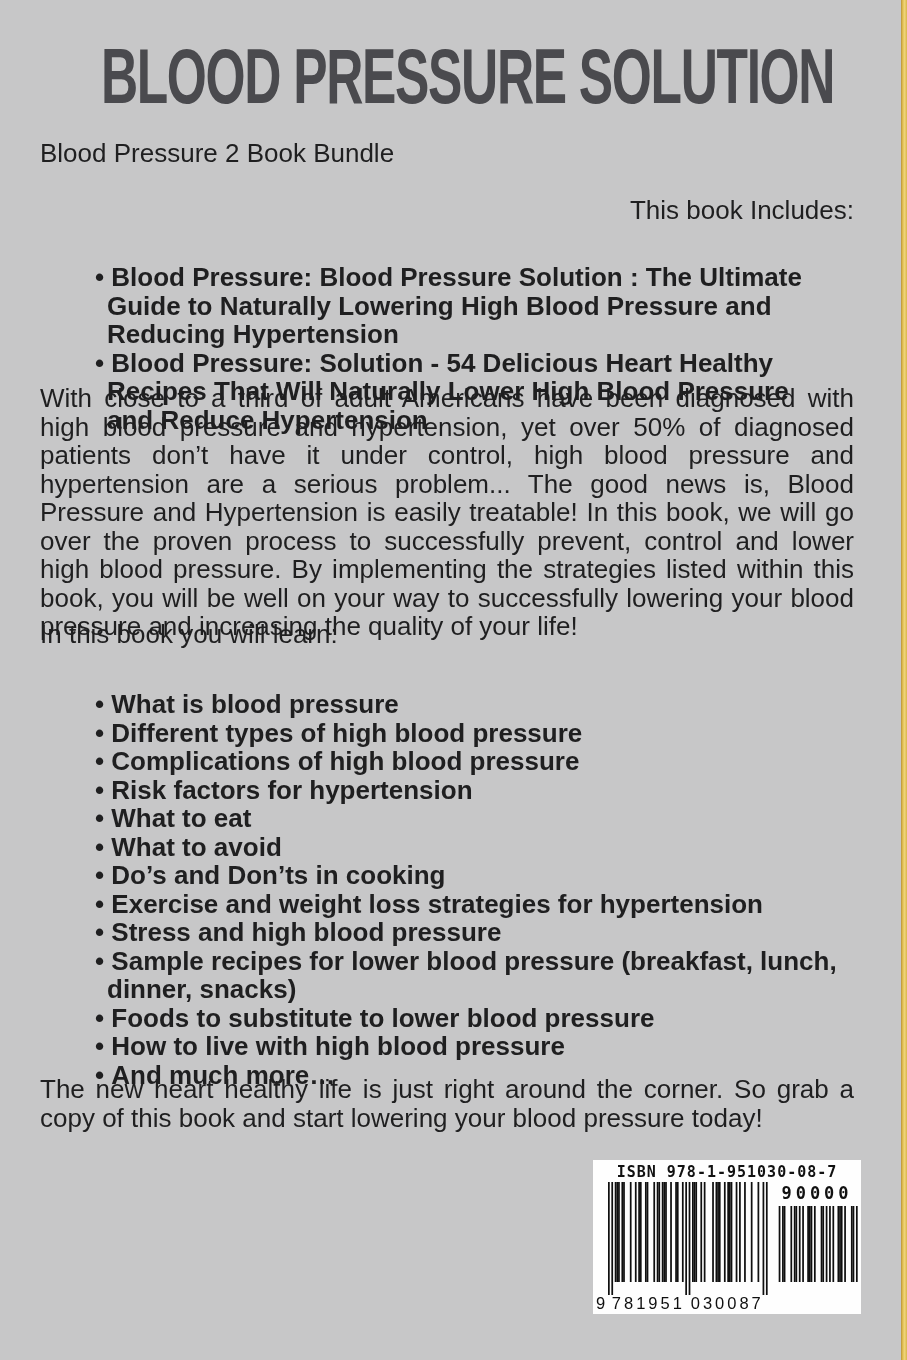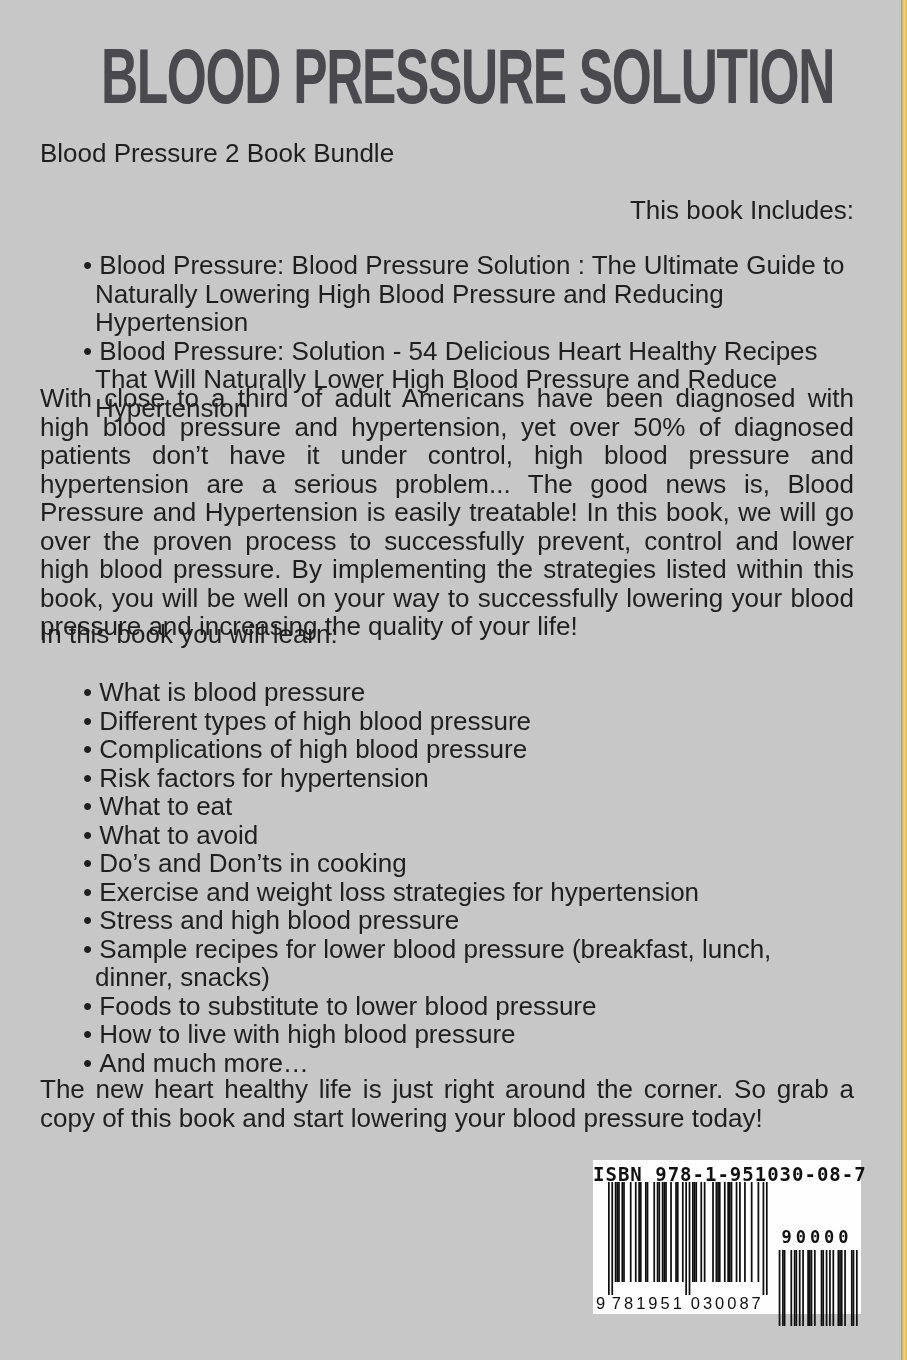--- a/index.html
+++ b/index.html
@@ -22,37 +22,37 @@
     line-height:1.05;
   }
   .tb{position:absolute;left:40px;width:814px;font-size:26px;line-height:28.5px;}
   .bundle{top:139px;}
   .inc-head{top:196px;text-align:right;}
   .inc-list{top:251px;}
   .para{top:384px;text-align:justify;}
   .learn-head{top:620px;}
   .learn-list{top:678px;}
   .closing{top:1075px;text-align:justify;}
-  ul.blist{margin:0;padding:0 0 0 55px;list-style:none;}
+  ul.blist{margin:12px;padding:0 0 0 55px;list-style:none;font-weight:bold;}
   ul.blist li{text-indent:-12px;}
   ul.blist li::before{content:"\2022\00a0";}
   .barcode-box{
     position:absolute;left:593px;top:1160px;width:268px;height:154px;
     background:#fefefe;
   }
   .isbn-line{
     position:absolute;top:3px;left:0;right:0;text-align:center;
     font-family:"DejaVu Sans Mono",monospace;font-weight:bold;
-    font-size:19px;letter-spacing:1px;color:#111;white-space:nowrap;
+    font-size:15px;letter-spacing:1px;color:#111;white-space:nowrap;
   }
   .main-bars{position:absolute;left:3px;top:22px;}
   .supp{position:absolute;left:182px;top:22px;width:84px;}
   .supp-num{
     text-align:center;font-family:"DejaVu Sans Mono",monospace;font-weight:bold;
-    font-size:17px;letter-spacing:4px;color:#111;height:24px;line-height:22px;margin-top:44px;
+    font-size:17px;letter-spacing:4px;color:#111;height:24px;line-height:22px;
   }
   .supp-bars{display:block;margin:0 auto;}
 </style>
 </head>
 <body>
 
 <div class="page">
   <div class="spine-strip"></div>
 
   <div class="title-wrap">

